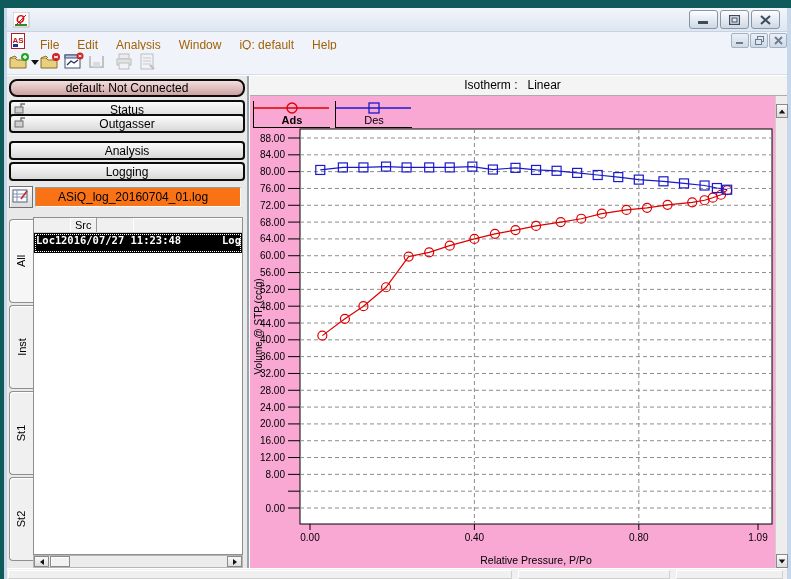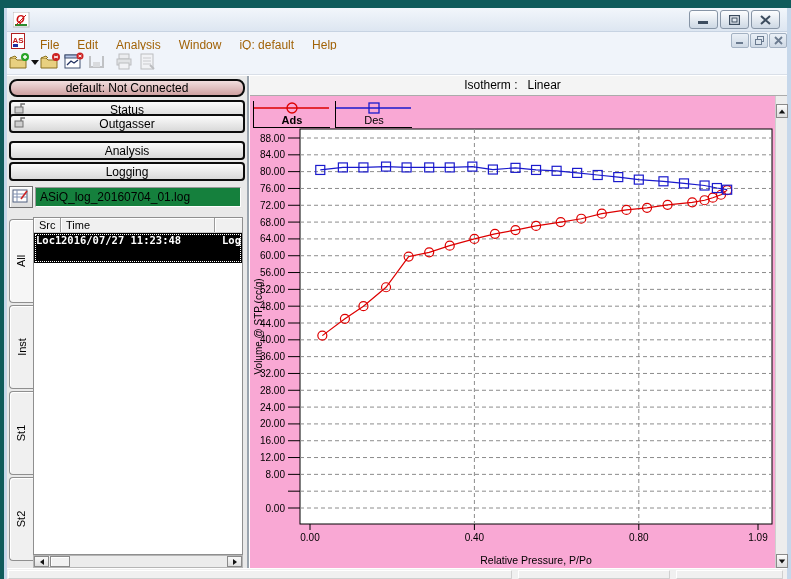--- a/index.html
+++ b/index.html
@@ -48,39 +48,39 @@
   .left-panel { position:absolute; left:0; top:0; width:240px; height:493px; background:#e9e9e9; }
   .conn-btn { position:absolute; left:2px; top:3px; width:236px; height:18px;
     background:linear-gradient(#f1dede,#cfa1a1); border:2px solid #0c0c0c; border-radius:8px;
     font-size:12px; color:#000; font-family:"Liberation Sans",sans-serif; }
   .side-btn { position:absolute; left:2px; width:236px; height:19px;
     background:linear-gradient(#fbfbfb,#d9d9d9); border:2px solid #0c0c0c; border-radius:4px;
     font-size:12px; color:#000; font-family:"Liberation Sans",sans-serif; }
   .side-ico { position:absolute; left:3px; top:1px; width:13px; height:12px; }
   .log-row-btn { position:absolute; left:2px; top:110px; width:24px; height:22px;
     background:linear-gradient(#fafafa,#dcdcdc); border:1px solid #707070; box-shadow:inset 1px 1px 0 #fff; }
-  .log-field { position:absolute; left:28px; top:111px; width:206px; height:20px; background:#15803d;
+  .log-field { position:absolute; left:28px; top:111px; width:206px; height:20px; background:#f97316;
     border:1px solid #9a9a9a; border-right-color:#fdfdfd; border-bottom-color:#fdfdfd;
-    font-size:12px; color:#000; line-height:18px; padding-left:4px; white-space:nowrap; overflow:hidden; }
+    font-size:12px; color:#000; line-height:18px; padding-left:22px; white-space:nowrap; overflow:hidden; }
 
   
   .vtab { position:absolute; left:2px; width:24px; height:84px; background:#f0f0f0;
     border:1px solid #8f8f8f; border-right:none; border-radius:4px 0 0 4px;
     display:flex; align-items:center; justify-content:center; box-shadow:inset 1px 1px 0 #fff; }
   .vtab span { transform:rotate(-90deg); font-size:11px; color:#000; white-space:nowrap; }
   .vtab.sel { background:#f6f6f6; }
 
   
   .log-table { position:absolute; left:26px; top:141px; width:210px; height:338px; background:#fff; border:1px solid #8f8f8f; }
   .thead { display:flex; height:15px; background:#f0f0f0; border-bottom:1px solid #c7c7c7; }
-  .th { font-size:11px; color:#000; padding:1px 17px 0 5px; border-right:1px solid #9a9a9a; box-shadow:inset 1px 1px 0 #fff; }
+  .th { font-size:11px; color:#000; padding:1px 17px 0 5px; border-right:1px solid #9a9a9a; box-shadow:inset 1px 1px 0 #fff;margin-left:36px; }
   .th-src { width:27px; }
   .th-time { width:154px; }
   .th-rest { flex:1; border-right:none; }
-  .trow { display:flex; height:30px; font-family:"DejaVu Sans Mono","Liberation Mono",monospace;
+  .trow { display:flex; height:20px; font-family:"DejaVu Sans Mono","Liberation Mono",monospace;
     font-size:10.5px; font-weight:bold; line-height:14px; }
   .trow.selected { background:#000; color:#fff; outline:1px dotted #fff; outline-offset:-2px; }
   .td-src { width:27px; padding-left:2px; }
   .td-time { flex:1; }
   .td-msg { padding-right:1px; }
 
   
   .hscroll { position:absolute; left:26px; top:479px; width:210px; height:13px; background:#ececec; border:1px solid #b5b5b5; }
   .hs-btn { position:absolute; top:0; width:15px; height:11px; background:linear-gradient(#fafafa,#dedede);
     border:1px solid #8a8a8a; display:flex; align-items:center; justify-content:center; }
@@ -261,21 +261,20 @@
             <span>Inst</span>
           </div><div class="vtab" style="top: 315px;">
             <span>St1</span>
           </div><div class="vtab" style="top: 401px;">
             <span>St2</span>
           </div></span>
 
       <div class="log-table">
         <div class="thead">
           <div class="th th-src">Src</div>
-          <div class="th th-time">Time</div>
           <div class="th th-rest"></div>
         </div>
         <div class="trow selected">
           <span class="td-src">Loc1</span>
           <span class="td-time">2016/07/27 11:23:48</span>
           <span class="td-msg">Log</span>
         </div>
       </div>
 
       <div class="hscroll">

